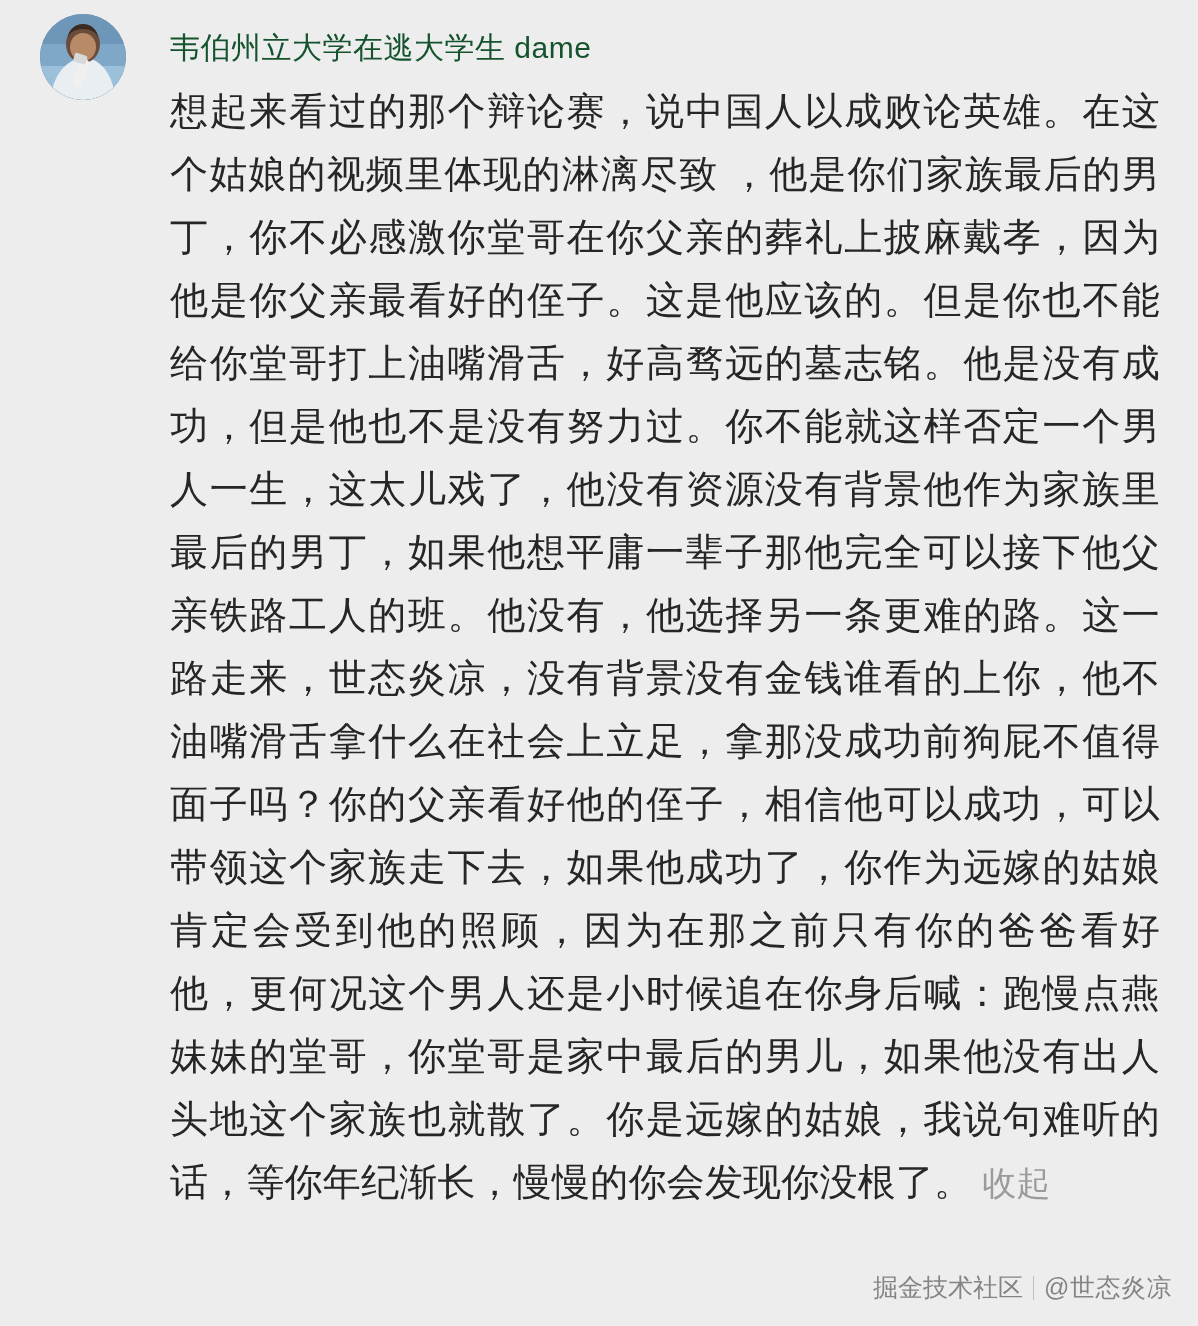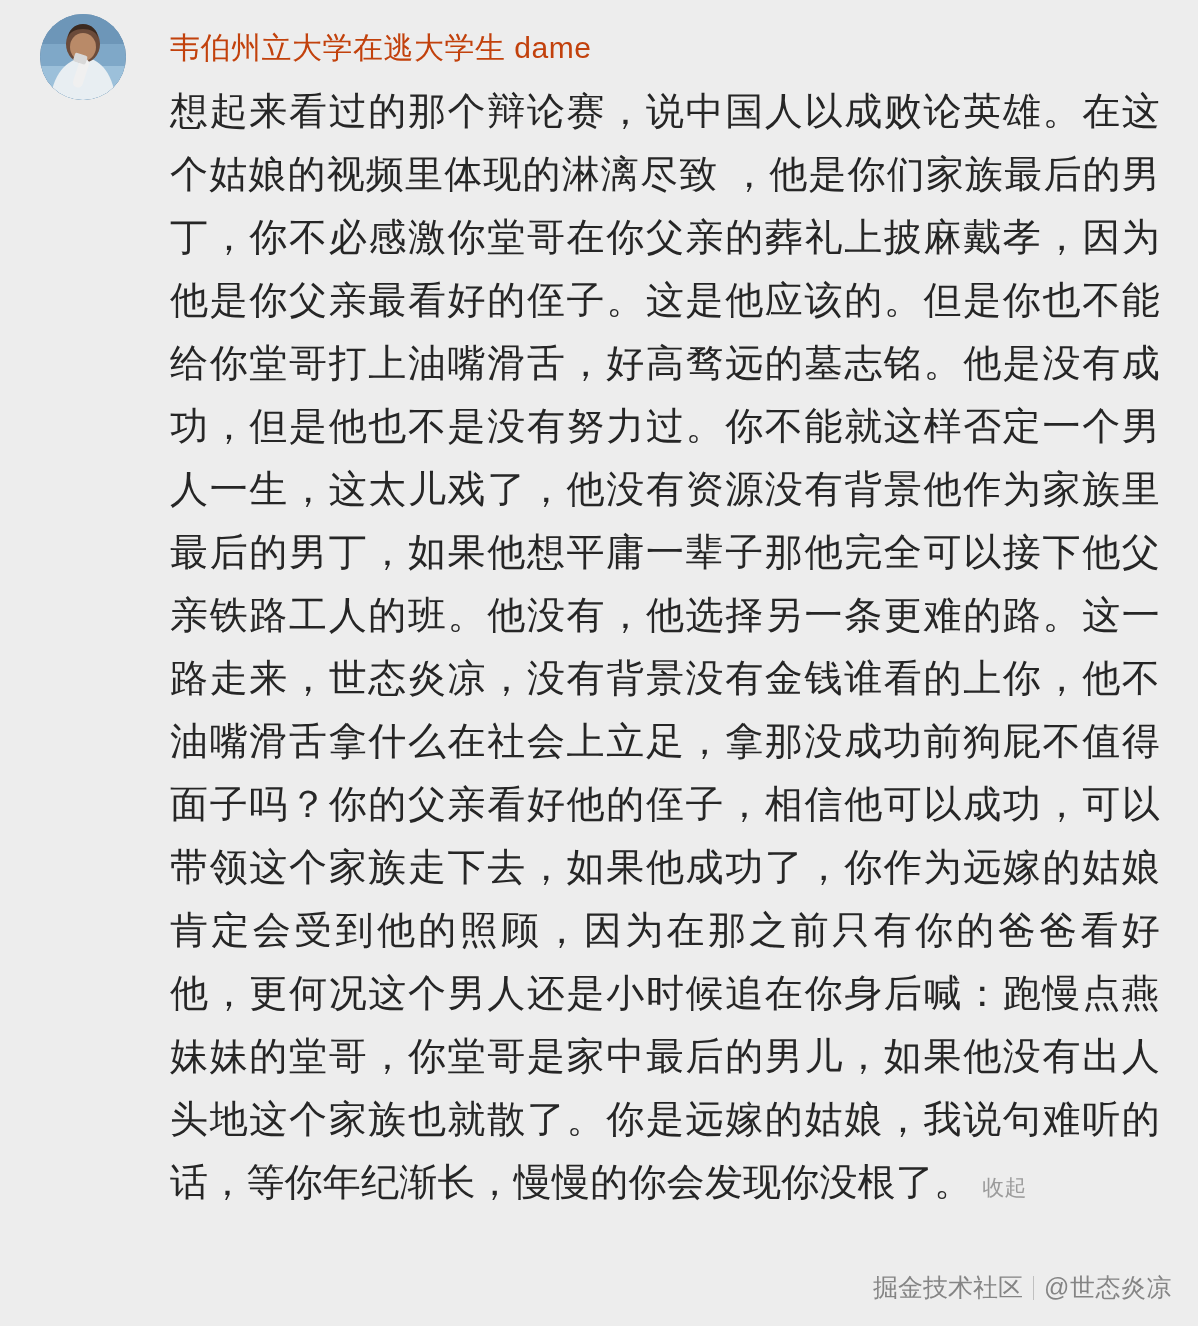--- a/index.html
+++ b/index.html
@@ -32,39 +32,39 @@
     overflow: hidden;
     background: #5a7fa0;
   }
   .avatar svg { display: block; }
   .body-col {
     margin-left: 148px;
   }
   .username {
     font-size: 30px;
     line-height: 1.2;
-    color: #c2410c;
+    color: #14532d;
     letter-spacing: 0.5px;
     padding-top: 16px;
     white-space: nowrap;
   }
   .content {
     margin-top: 14px;
     font-size: 38px;
     line-height: 63px;
     color: #262626;
     text-align: justify;
     text-justify: inter-character;
     letter-spacing: 0.2px;
     word-break: break-all;
     padding-right: 8px;
   }
   .collapse {
     color: #9b9b9b;
-    font-size: 22px;
+    font-size: 34px;
     cursor: pointer;
     margin-left: 10px;
     white-space: nowrap;
   }
   .watermark {
     position: absolute;
     right: 26px;
     bottom: 22px;
     display: flex;
     align-items: center;

